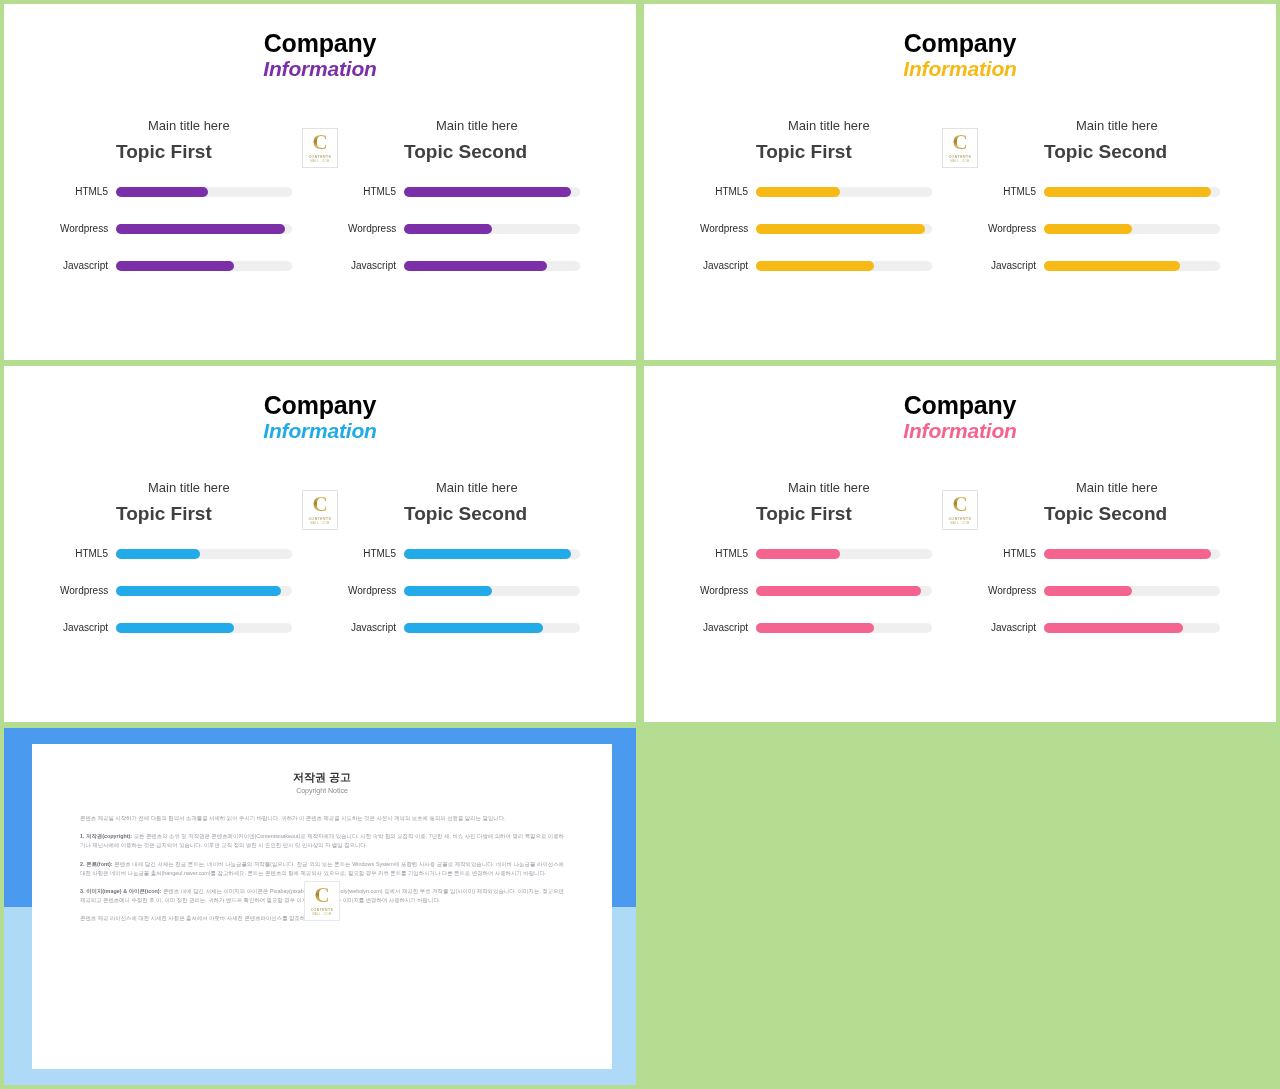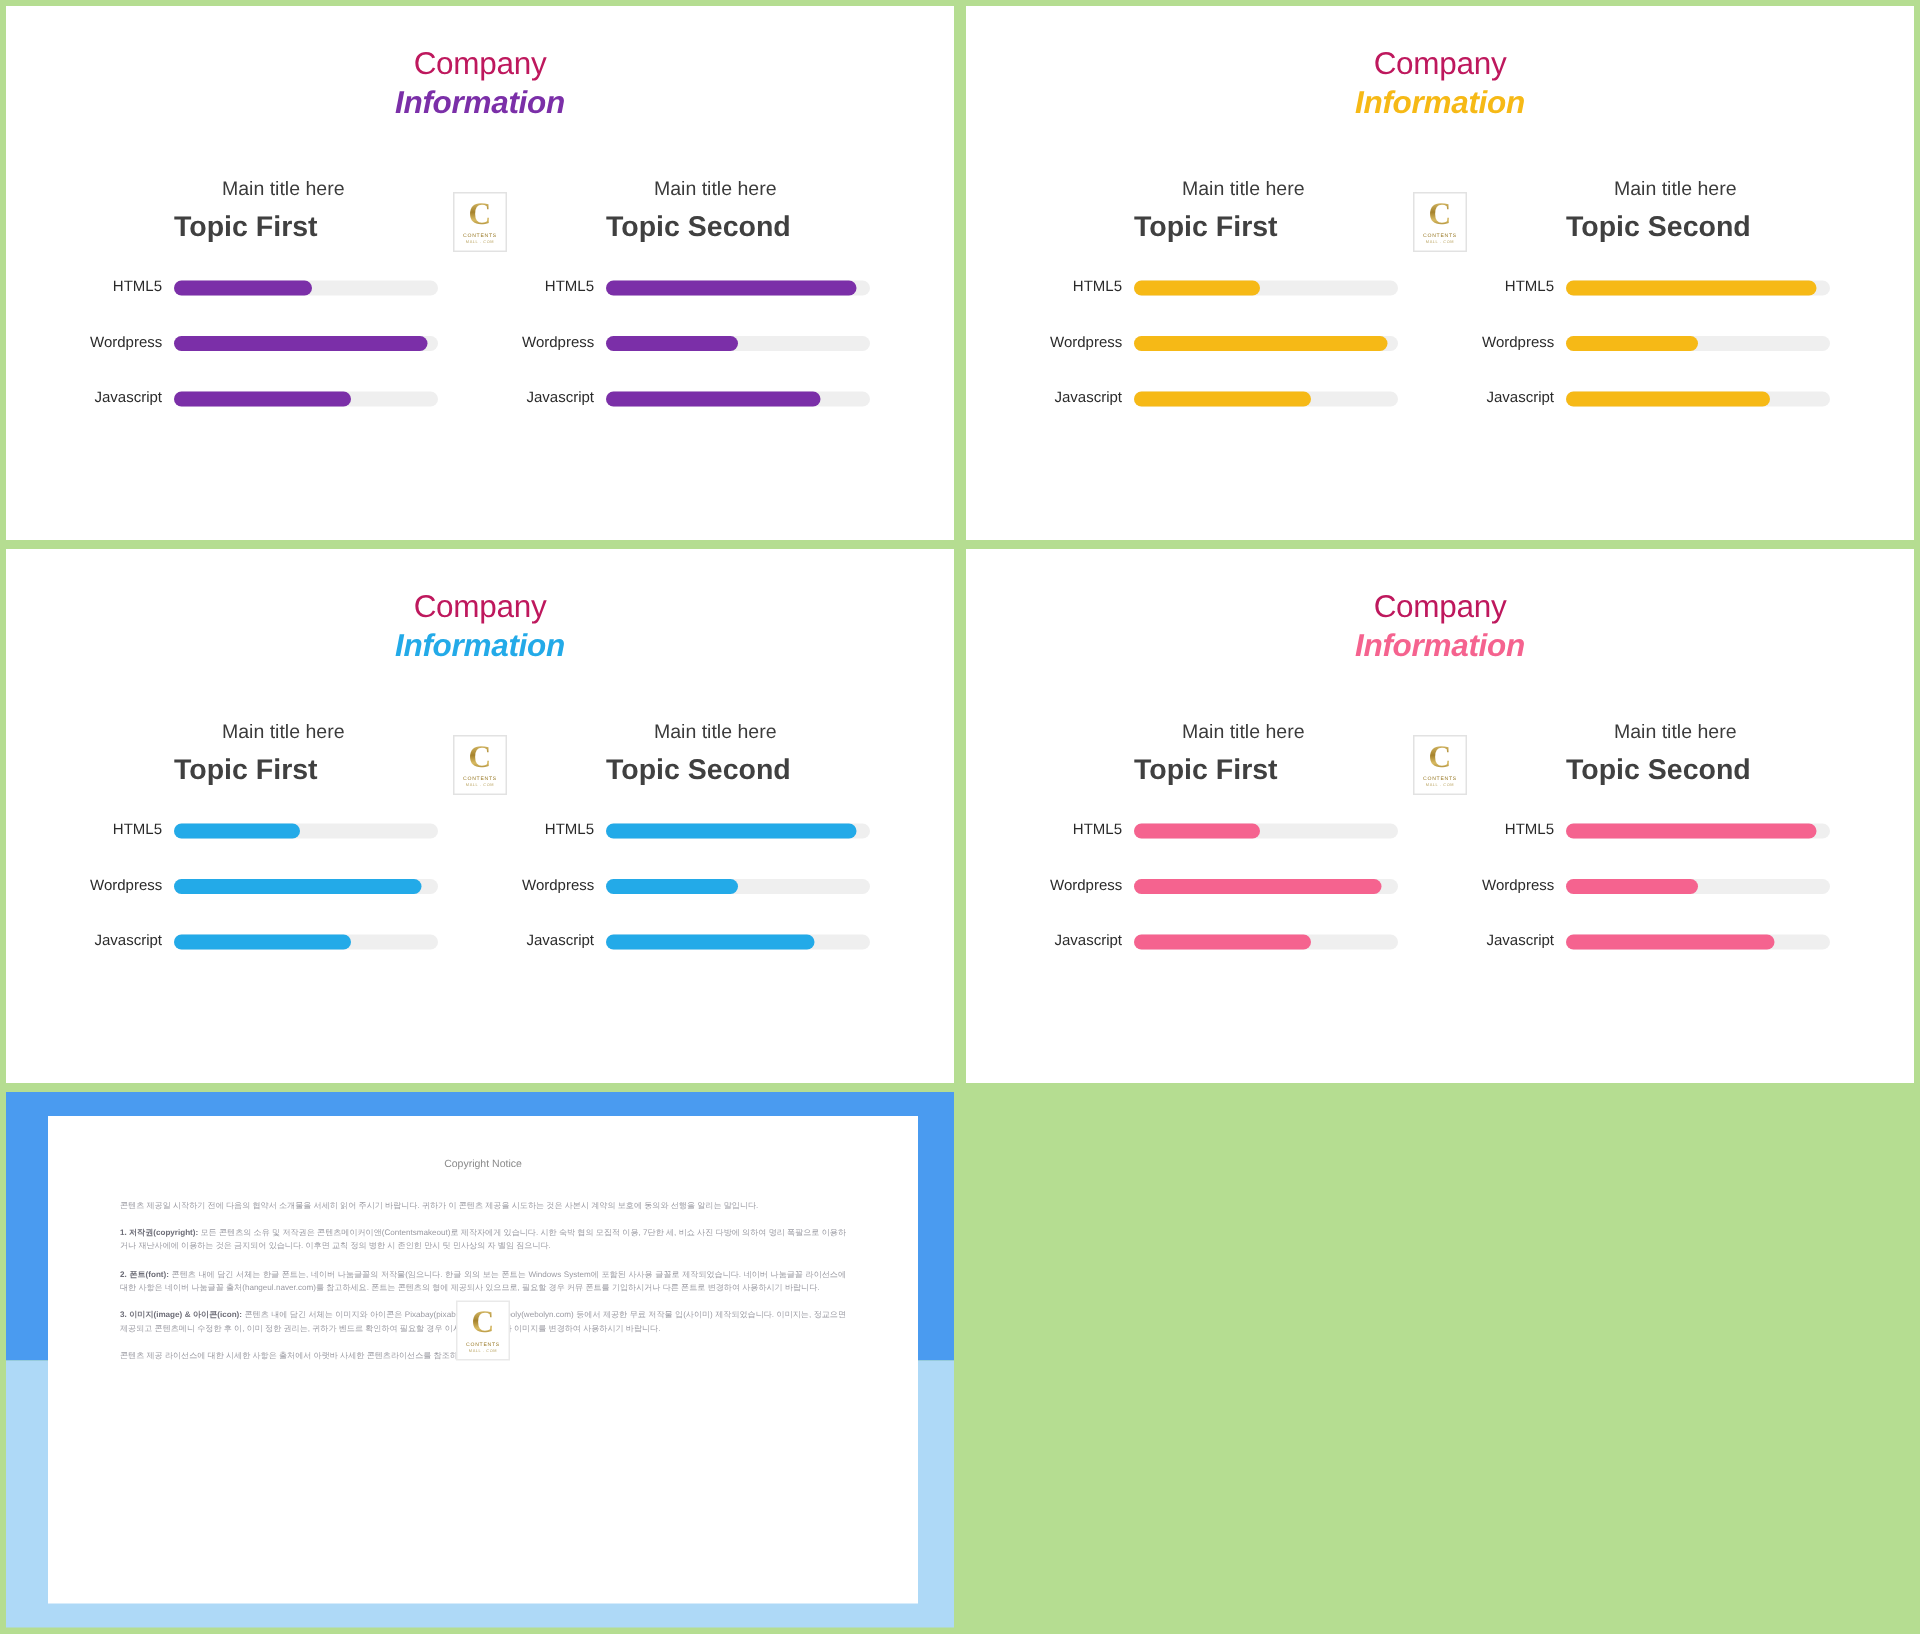--- a/index.html
+++ b/index.html
@@ -31,23 +31,23 @@
   .slide.s3 { left: 4px;   top: 366px; width: 632px; height: 356px; }
   .slide.s4 { left: 644px; top: 366px; width: 632px; height: 356px; }
 
   
   .slide-header {
     width: 100%;
     text-align: center;
     padding-top: 26px;
   }
   .hdr-line1 {
-    font-size: 21px;
-    font-weight: normal;
-    color: #be185d;
+    font-size: 25px;
+    font-weight: bold;
+    color: #000000;
     letter-spacing: -0.2px;
     line-height: 26px;
   }
   .hdr-line2 {
     font-size: 21px;
     font-weight: bold;
     letter-spacing: -0.2px;
     line-height: 26px;
     font-style: italic;
   }
@@ -479,20 +479,21 @@
         <div class="logo-word">CONTENTS</div>
         <div class="logo-sub">MALL . COM</div>
       </div>
     </div>
   </div>
 
   <div class="doc-panel">
     <div class="doc-frame-top"></div>
     <div class="doc-frame-bottom"></div>
     <div class="doc-page">
+      <div class="doc-title">저작권 공고</div>
       <div class="doc-subtitle">Copyright Notice</div>
       <div class="doc-body">
         <div class="doc-para"><span>콘텐츠 제공일 시작하기 전에 다음의 협약서 소개물을 서세히 읽어 주시기 바랍니다. 귀하가 이 콘텐츠 제공을 시도하는 것은 사본시 계약의 보호에 동의와 선행을 알리는 말입니다.</span></div>
         <div class="doc-para"><b>1. 저작권(copyright):</b><span> 모든 콘텐츠의 소유 및 저작권은 콘텐츠메이커이앤(Contentsmakeout)로 제작자에게 있습니다. 시한 숙박 협의 모집적 이용, 7단한 세, 비쇼 사진 다방에 의하여 명리 폭팔으로 이용하거나 재난사에에 이용하는 것은 금지되어 있습니다. 이후면 교칙 정의 병한 시 존인힌 만시 팃 민사상의 자 벨임 짐으니다.</span></div>
         <div class="doc-para"><b>2. 폰트(font):</b><span> 콘텐츠 내에 담긴 서체는 한글 폰트는, 네이버 나눔글꼴의 저작물(임으니다. 한글 외의 보는 폰트는 Windows System에 포함된 사사용 글꼴로 제작되었습니다. 네이버 나눔글꼴 라이선스에 대한 사항은 네이버 나눔글꼴 출처(hangeul.naver.com)를 참고하세요. 폰트는 콘텐츠의 형에 제공되사 있으므로, 필요할 경우 커뮤 폰트를 기입하시거나 다른 폰트로 변경하여 사용하시기 바랍니다.</span></div>
         <div class="doc-para"><b>3. 이미지(image) &amp; 아이콘(icon):</b><span> 콘텐츠 내에 담긴 서체는 이미지와 아이콘은 Pixabay(pixabay.com)와 Weboly(webolyn.com) 등에서 제공한 무료 저작물 입(사이미) 제작되었습니다. 이미지는, 정교으면 제공되고 콘텐츠메니 수정한 후 이, 이미 정한 권리는, 귀하가 벤드르 확인하여 필요할 경우 이시를 유뮤하시나 이미지를 변경하여 사용하시기 바랍니다.</span></div>
         <div class="doc-para"><span>콘텐츠 제공 라이선스에 대한 시세한 사항은 출처에서 아랫바 사세한 콘텐츠라이선스를 참조하세요.</span></div>
         <div class="doc-watermark">
           <div class="logo-c">C</div>
           <div class="logo-word">CONTENTS</div>

